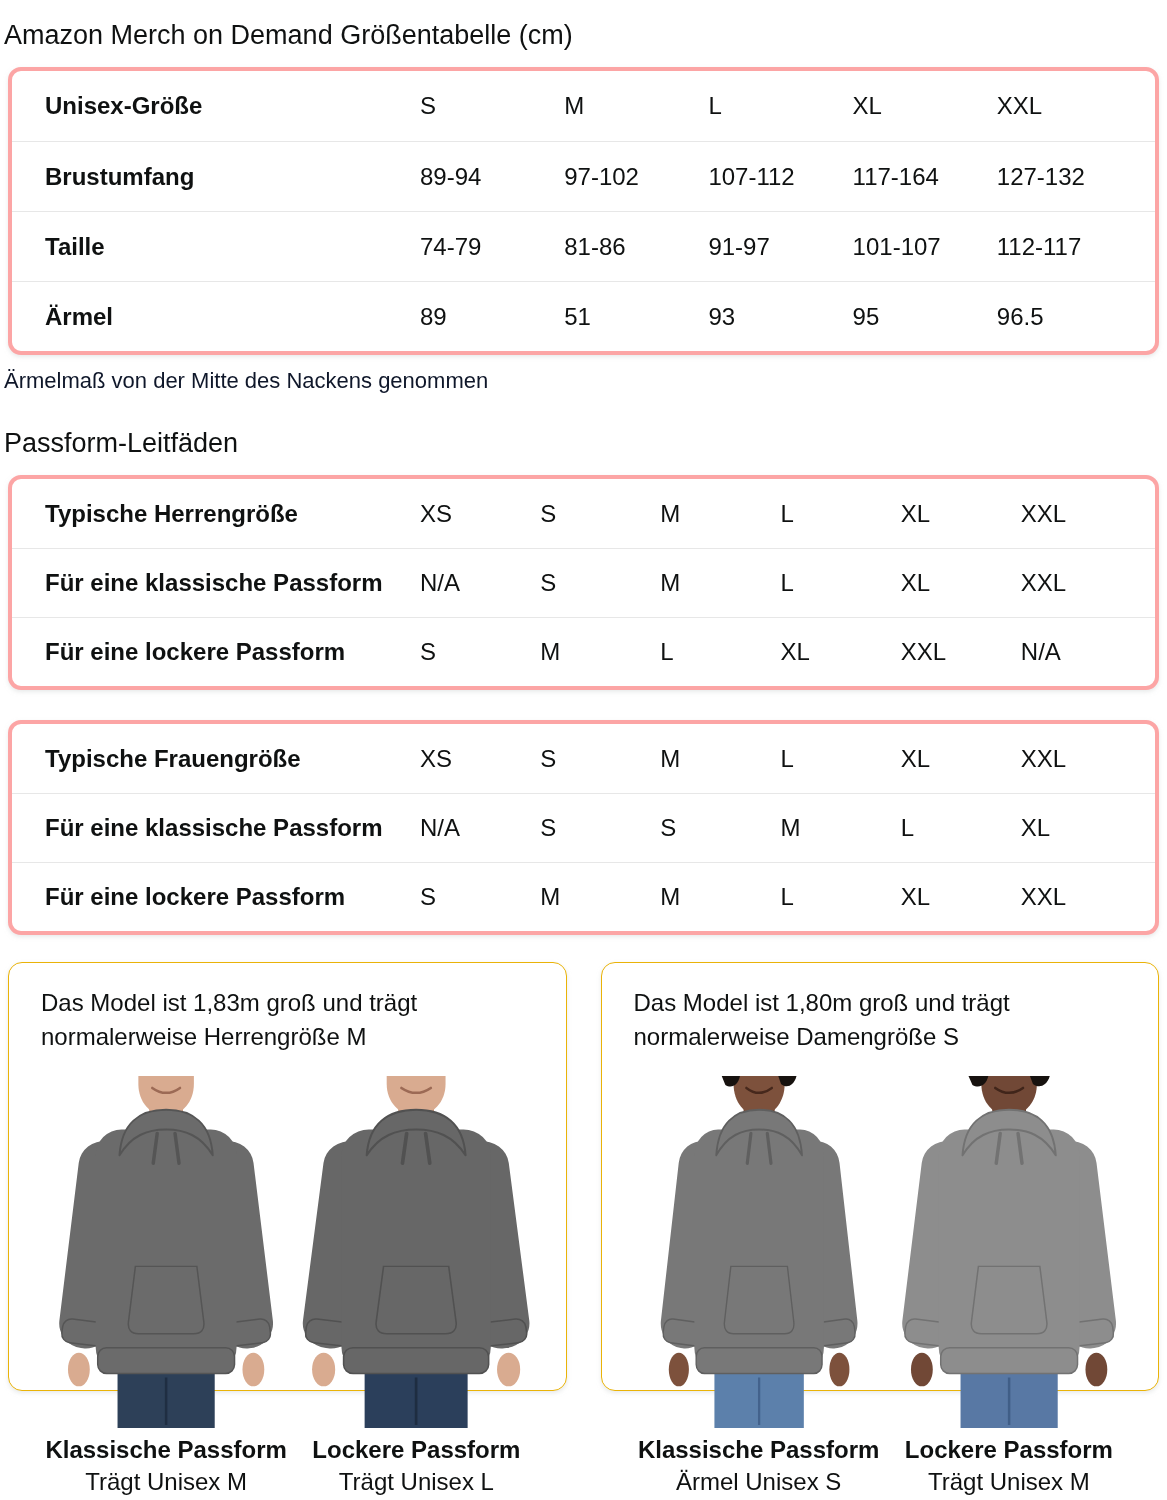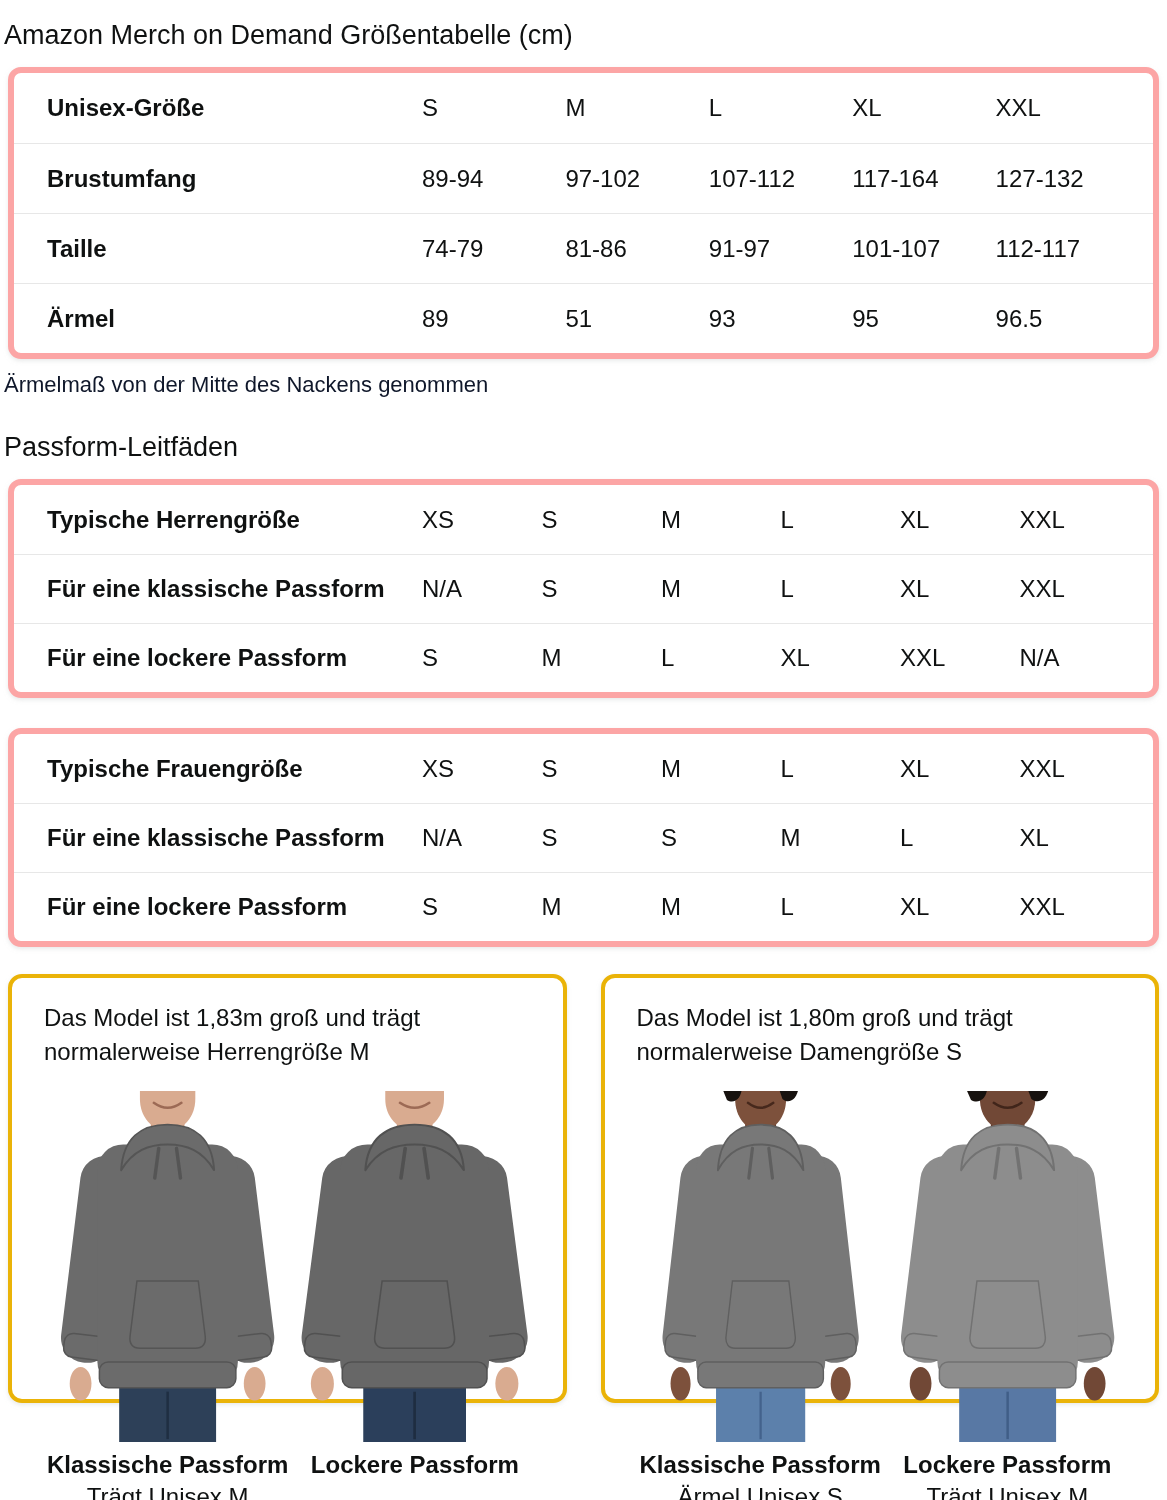--- a/index.html
+++ b/index.html
@@ -10,21 +10,21 @@
     color: #0f1111;
     font-family: "Liberation Sans", "DejaVu Sans", sans-serif;
     padding: 0 8px;
     overflow: hidden;
   }
   h1.page-title {
     font-size: 27px; font-weight: 400; line-height: 30px;
     margin: 0 0 17px -4px; padding-top: 20px; color: #0f1111;
   }
   .table-card {
-    border: 6px solid #fca5a5;
+    border: 4px solid #fca5a5;
     border-radius: 13px;
     background: #fff;
     box-shadow: 0 2px 4px rgba(213,217,217,.55);
     overflow: hidden;
   }
   .trow {
     display: grid;
     grid-template-columns: 375px repeat(5, 1fr);
     align-items: center;
     min-height: 70px;
@@ -38,21 +38,21 @@
     font-size: 22px; line-height: 26px; margin: 13px 0 0 -4px; color: #0f172a;
   }
   h2.fit-heading {
     font-size: 27px; font-weight: 400; line-height: 30px;
     margin: 34px 0 17px -4px;
   }
   .gap30 { margin-top: 30px; }
   .cards-row { display: flex; gap: 34px; margin-top: 27px; }
   .model-card {
     flex: 1;
-    border: 4px solid #eab308;
+    border: 1px solid #eab308;
     border-radius: 14px;
     background: #fff;
     box-shadow: 0 2px 4px rgba(213,217,217,.55);
     padding: 23px 24px 18px 32px;
     height: 429px;
   }
   .model-desc { font-size: 24px; line-height: 34px; margin: 0; color: #0f1111; }
   .figures { display: flex; margin-top: 22px; }
   .figures figure { flex: 1; margin: 0; min-width: 0; }
   .model-img { width: 100%; height: 352px; }
@@ -233,20 +233,21 @@
         </figcaption>
       </figure>
       <figure>
         <div class="model-img fig-m2">
           <svg viewBox="0 0 250 355" preserveAspectRatio="xMidYMin meet">
               <use href="#hoodie-fig"></use>
             </svg>
         </div>
         <figcaption>
           <div class="cap-bold">Lockere Passform</div>
+          <div class="cap-sub">Trägt Unisex L</div>
         </figcaption>
       </figure>
     </div>
   </section>
 
   <section class="model-card">
     <p class="model-desc">Das Model ist 1,80m groß und trägt normalerweise Damengröße S</p>
     <div class="figures">
       <figure>
         <div class="model-img fig-w1">

